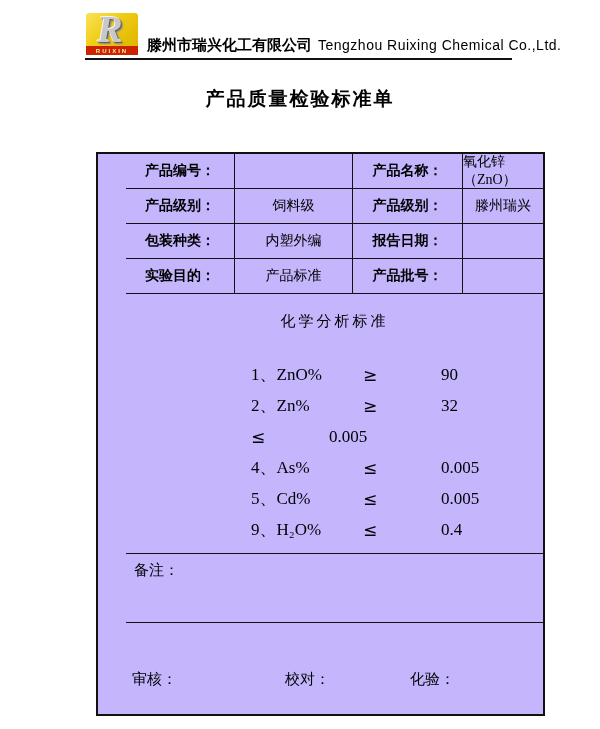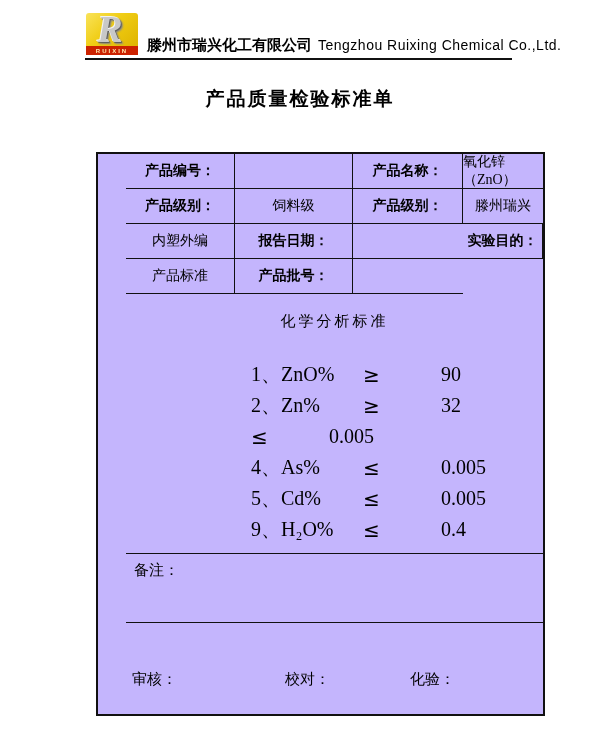--- a/index.html
+++ b/index.html
@@ -106,21 +106,21 @@
   .analysis-title {
     padding-top: 18px;
     text-align: center;
     font-size: 15px; letter-spacing: 3px;
   }
   .analysis-items { margin-top: 28px; }
   .item-row {
     height: 31px;
     display: flex; align-items: center;
     padding-left: 125px;
-    font-size: 20px;
+    font-size: 17px;
   }
   .item-name { width: 112px; }
   .item-op   { width: 78px; font-family: "DejaVu Sans", sans-serif; }
   .item-val  { }
 
   .remarks {
     height: 69px;
     border-bottom: 1px solid #111;
     padding: 7px 0 0 8px;
     font-size: 15px;
@@ -157,20 +157,21 @@
       <div class="cell lab bordered">产品编号：</div>
       <div class="cell val bordered"></div>
       <div class="cell lab bordered">产品名称：</div>
       <div class="cell val">氧化锌（ZnO）</div>
 
       <div class="cell lab bordered">产品级别：</div>
       <div class="cell val bordered">饲料级</div>
       <div class="cell lab bordered">产品级别：</div>
       <div class="cell val">滕州瑞兴</div>
 
+      <div class="cell lab bordered">包装种类：</div>
       <div class="cell val bordered">内塑外编</div>
       <div class="cell lab bordered">报告日期：</div>
       <div class="cell val"></div>
 
       <div class="cell lab bordered">实验目的：</div>
       <div class="cell val bordered">产品标准</div>
       <div class="cell lab bordered">产品批号：</div>
       <div class="cell val"></div>
     </div>
 

